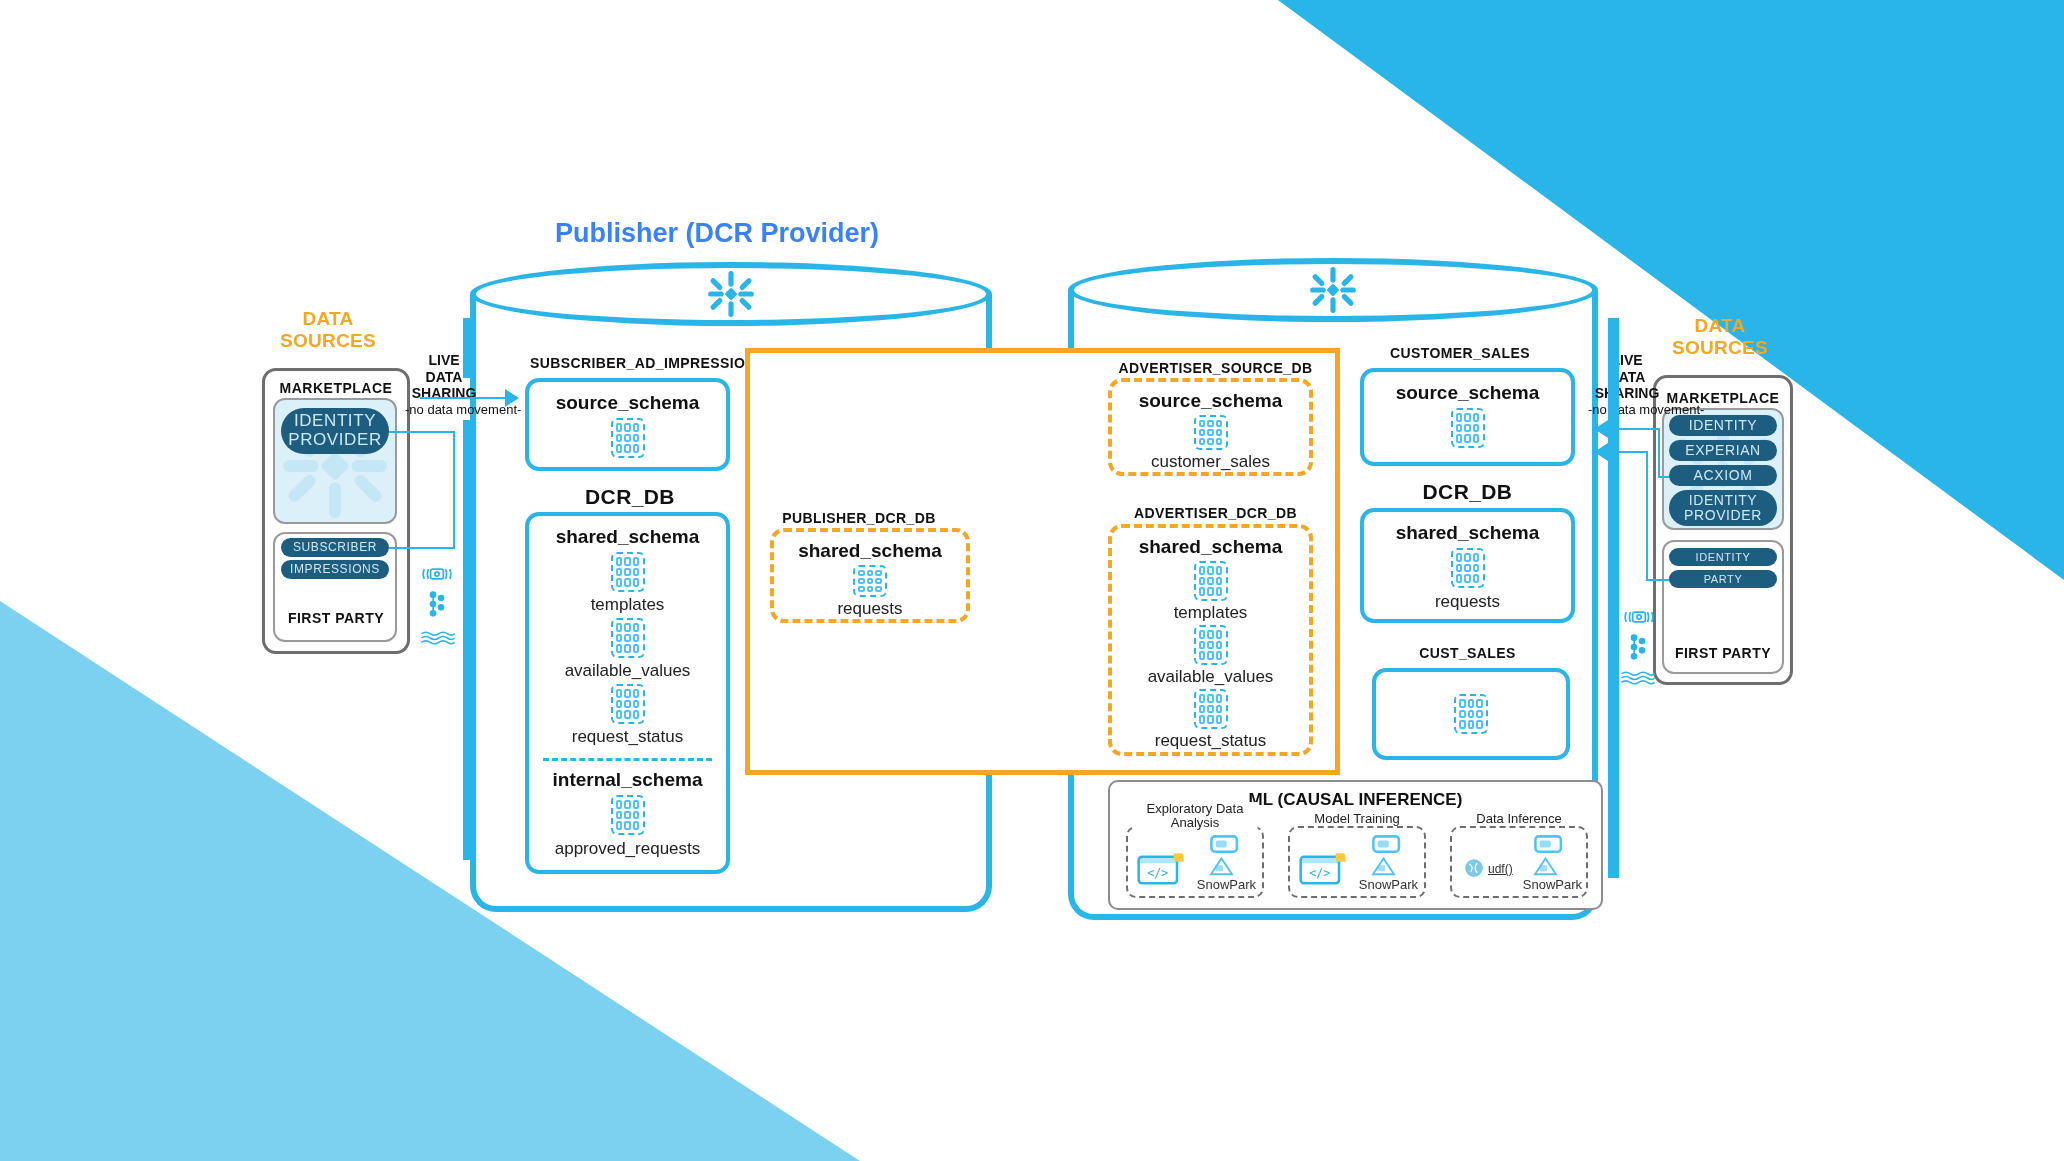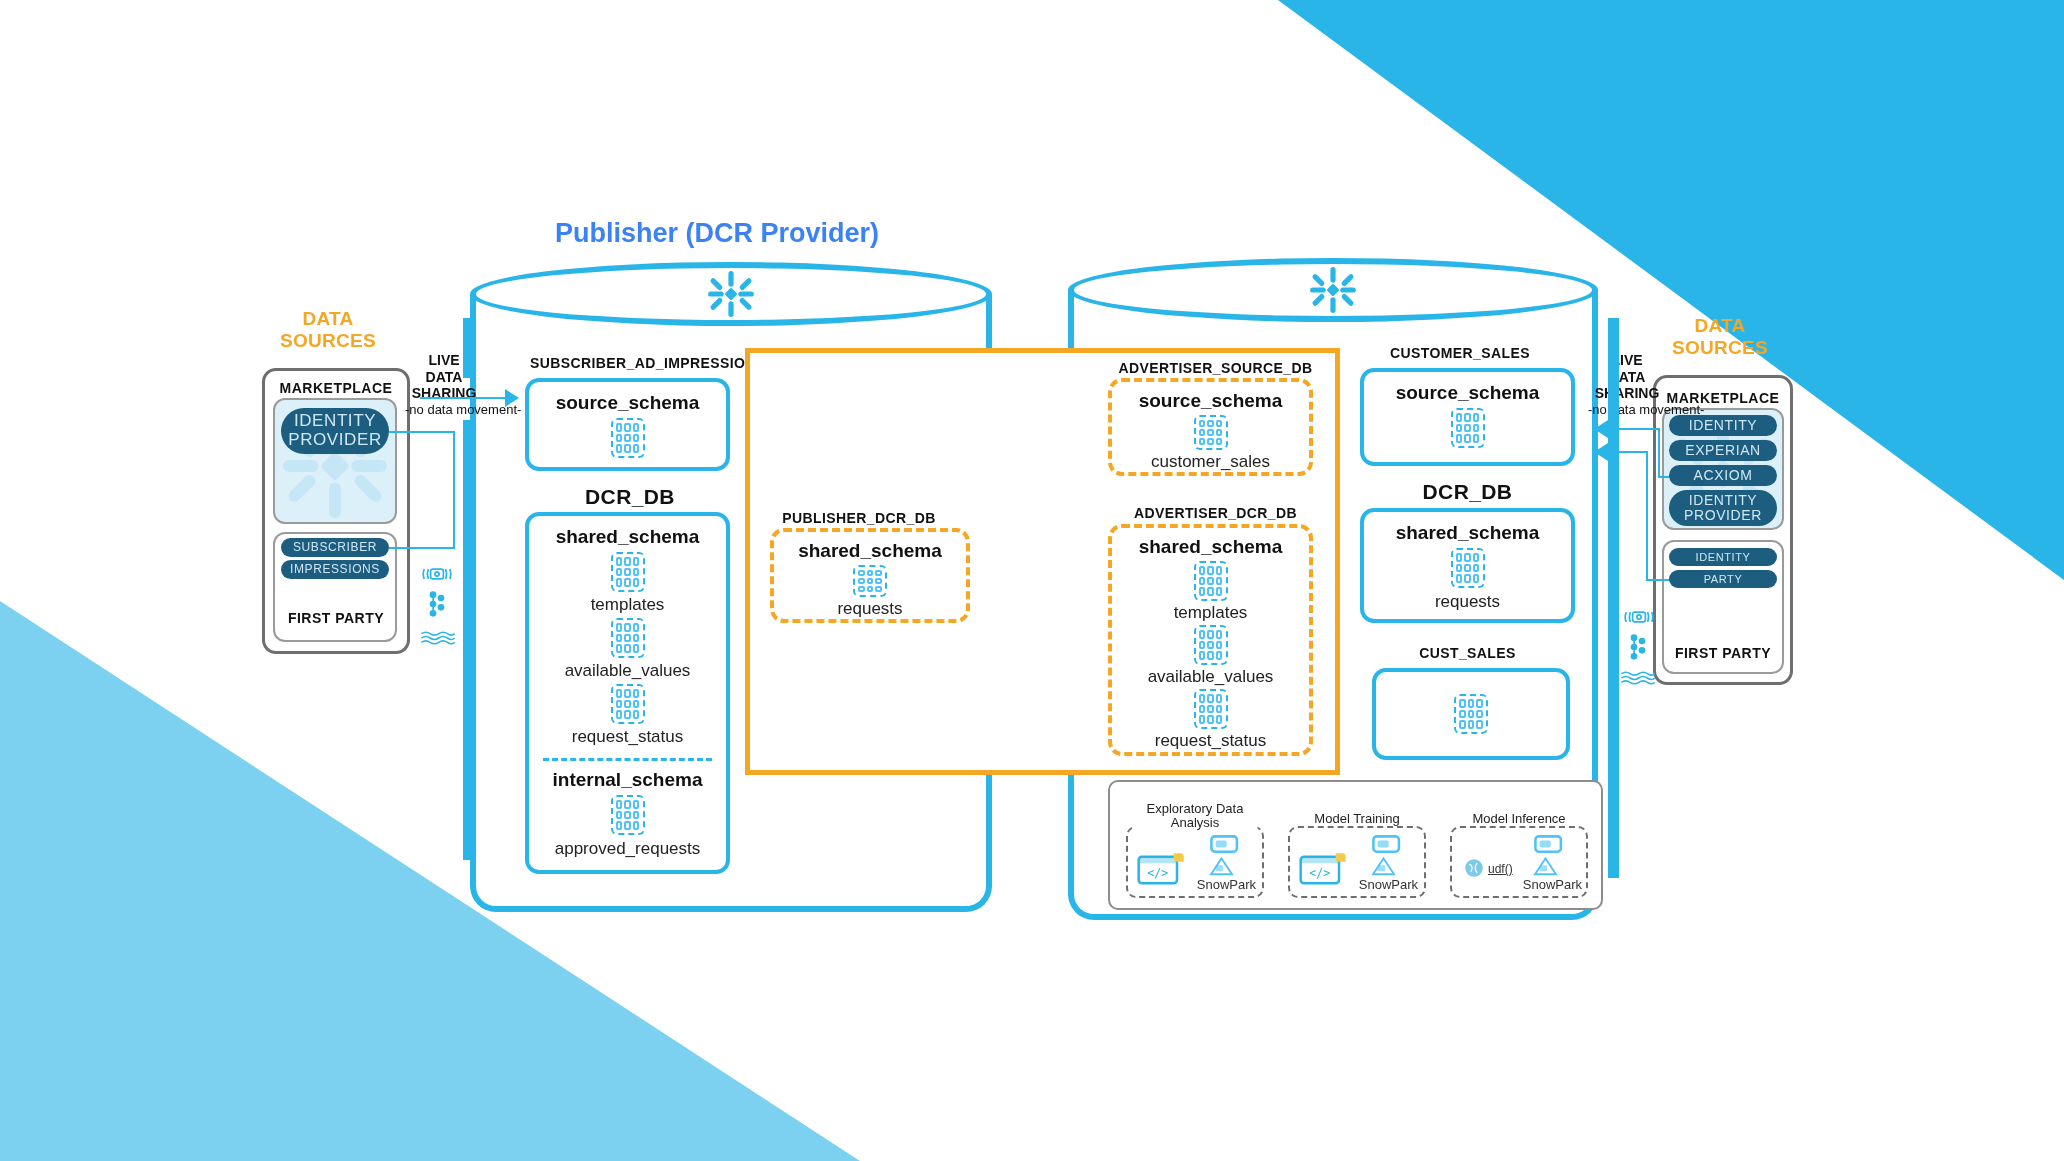--- a/index.html
+++ b/index.html
@@ -407,20 +407,21 @@
         <i></i>
         <i></i>
         <i></i>
         <i></i>
         <i></i>
       </div>
     <div class="tbl-name" style="margin-top:2px;">request_status</div>
   </div>
 
   <div class="ml-panel" style="left:1108px; top:780px; width:495px; height:130px;">
+    <div class="ml-title">ML (CAUSAL INFERENCE)</div>
 
     <div class="ml-card" style="left:16px; top:44px; width:138px; height:72px;">
       <div class="ml-card-label" style="top:-26px; width:125px; white-space:normal;">Exploratory Data Analysis</div>
       <svg viewBox="0 0 60 48" style="position:absolute; left:8px; top:22px; width:52px; height:40px;">
         <rect x="2" y="8" width="46" height="32" rx="4" fill="#fff" stroke="#29B5E8" stroke-width="3"></rect>
         <rect x="2" y="8" width="46" height="8" rx="4" fill="#29B5E8" opacity=".35"></rect>
         <text x="25" y="32" font-size="14" fill="#29B5E8" text-anchor="middle" font-family="monospace">&lt;/&gt;</text>
         <path d="M44 4 h8 a4 4 0 0 1 4 4 v6 h-8 a4 4 0 0 1 -4 -4 z" fill="#F7C948"></path>
       </svg>
       <svg viewBox="0 0 40 28" style="position:absolute; right:20px; top:4px; width:34px; height:24px;">
@@ -447,21 +448,21 @@
         <rect x="9" y="10" width="13" height="8" rx="2" fill="#4FC3F7" opacity=".6"></rect>
       </svg>
       <svg viewBox="0 0 40 30" style="position:absolute; right:24px; top:26px; width:30px; height:24px;">
         <path d="M4 26 L18 5 L32 26 Z" fill="#fff" stroke="#4FC3F7" stroke-width="2.5"></path>
         <rect x="10" y="14" width="10" height="8" rx="1" fill="#4FC3F7" opacity=".55"></rect>
       </svg>
       <div class="sp-label" style="right:6px; bottom:4px;">SnowPark</div>
     </div>
 
     <div class="ml-card" style="left:340px; top:44px; width:138px; height:72px;">
-      <div class="ml-card-label" style="top:-16px;">Model Inference</div>
+      <div class="ml-card-label" style="top:-16px;">Data Inference</div>
       <svg viewBox="0 0 30 30" style="position:absolute; left:10px; top:28px; width:24px; height:24px;">
         <circle cx="15" cy="15" r="11" fill="#7DC9E8"></circle>
         <path d="M9 10 q6 3 2 10 M19 9 q-5 6 0 12" stroke="#fff" stroke-width="1.6" fill="none"></path>
       </svg>
       <div class="udf-label" style="left:36px; top:34px;text-decoration:underline;">udf()</div>
       <svg viewBox="0 0 40 28" style="position:absolute; right:20px; top:4px; width:34px; height:24px;">
         <rect x="4" y="5" width="30" height="18" rx="4" fill="none" stroke="#4FC3F7" stroke-width="3"></rect>
         <rect x="9" y="10" width="13" height="8" rx="2" fill="#4FC3F7" opacity=".6"></rect>
       </svg>
       <svg viewBox="0 0 40 30" style="position:absolute; right:24px; top:26px; width:30px; height:24px;">

